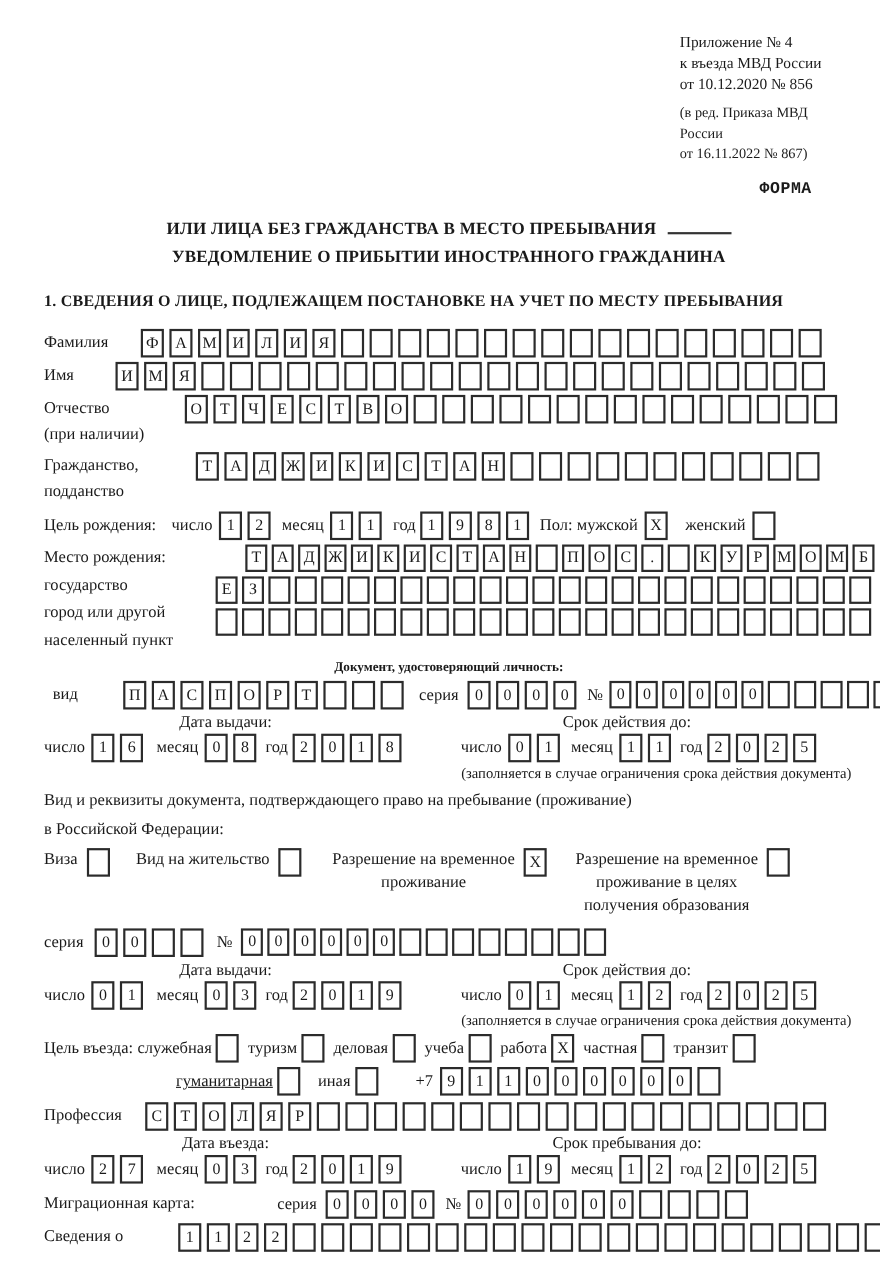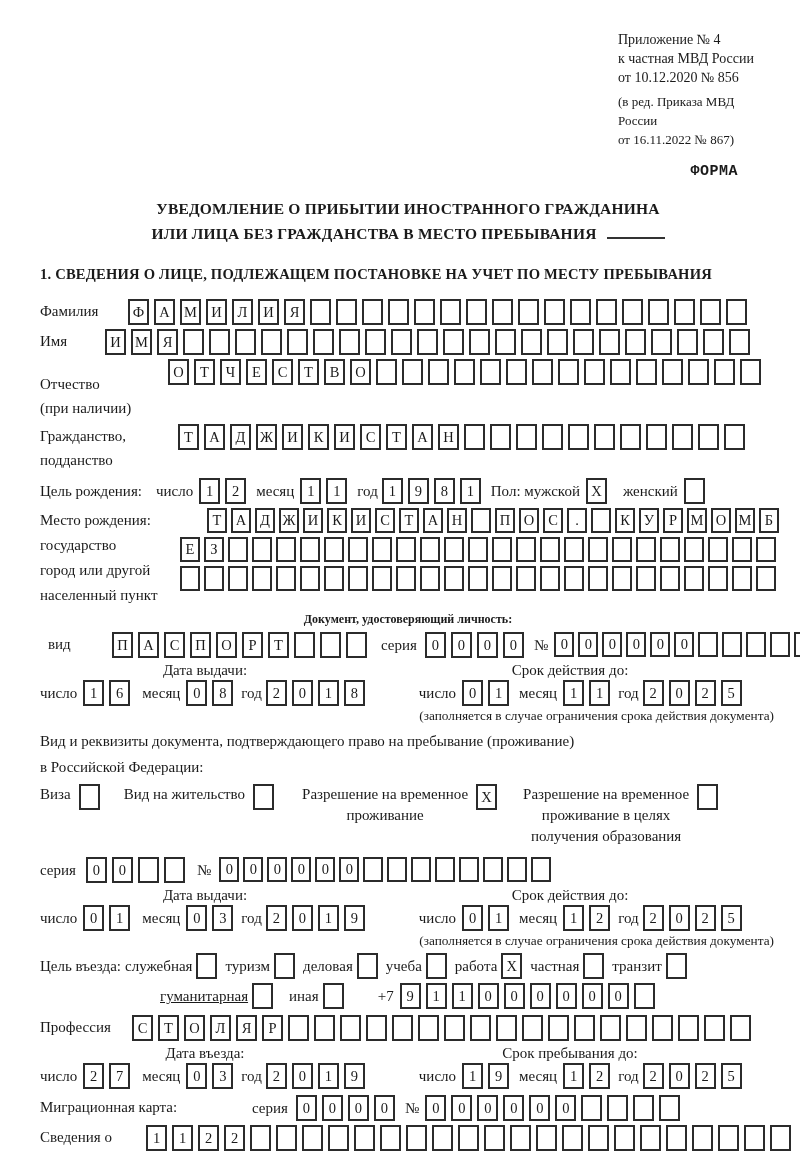--- a/index.html
+++ b/index.html
@@ -22,27 +22,27 @@
   .fields{margin-top:16px;}
   .row{display:flex;align-items:flex-start;margin-bottom:4px;}
   .row.center{align-items:flex-start;}
   .lbl{flex:none;line-height:24px;}
   .lbl .sub{display:block;}
   .cells{display:inline-flex;gap:5px;flex:none;}
   .cell{width:21px;height:26px;border:2px solid #2b2b2b;box-sizing:border-box;flex:none;
         display:inline-flex;align-items:center;justify-content:center;
         font-size:14.5px;line-height:1;background:#fff;}
   .cells.mid{gap:4px;} .cells.mid .cell{width:20px;height:25px;}
-  .w88{width:88px;} .w65{width:65px;} .w128{width:128px;margin-top:13px;} .w138{width:138px;}
+  .w88{width:88px;} .w65{width:65px;} .w128{width:128px;} .w138{width:138px;}
 
   .inlb{margin:0 6px 0 0;line-height:26px;}
   .grp{display:inline-flex;align-items:center;margin-right:10px;}
 
   
-  .twocol{display:flex;margin-bottom:2px;}
+  .twocol{display:flex;margin-bottom:2px;gap:16px;}
   .twocol .labels{flex:none;line-height:25px;}
   .twocol .boxrows .row{margin-bottom:4px;}
 
   .doc-heading{text-align:center;font-weight:bold;font-size:12px;margin:4px 0 5px 0;}
 
   
   .date-pair-head{display:flex;margin-top:2px;}
   .date-pair-head span{display:block;text-align:center;}
   .dp-h1{width:330px;} .dp-h2{width:400px;}
   .date-pair{display:flex;margin-top:1px;}
@@ -61,31 +61,31 @@
   .purpose .grp{margin-right:8px;}
   .purpose .inlb{margin-right:4px;}
 </style>
 </head>
 <body>
 
 <div class="page">
 
   <div class="ref-block">
     <div>Приложение № 4</div>
-    <div>к частная МВД России</div>
+    <div>к въезда МВД России</div>
     <div>от 10.12.2020 № 856</div>
     <div class="small gap">(в ред. Приказа МВД России</div>
     <div class="small">от 16.11.2022 № 867)</div>
   </div>
 
   <div class="forma">ФОРМА</div>
 
   <div class="title">
+    <div><span>ИЛИ ЛИЦА БЕЗ ГРАЖДАНСТВА В МЕСТО ПРЕБЫВАНИЯ</span><span class="blank-underline"></span></div>
     <div>УВЕДОМЛЕНИЕ О ПРИБЫТИИ ИНОСТРАННОГО ГРАЖДАНИНА</div>
-    <div><span>ИЛИ ЛИЦА БЕЗ ГРАЖДАНСТВА В МЕСТО ПРЕБЫВАНИЯ</span><span class="blank-underline"></span></div>
   </div>
 
   <div class="section-heading">1. СВЕДЕНИЯ О ЛИЦЕ, ПОДЛЕЖАЩЕМ ПОСТАНОВКЕ НА УЧЕТ ПО МЕСТУ ПРЕБЫВАНИЯ</div>
 
   <div class="fields">
 
     <div class="row center">
       <span class="lbl w88">Фамилия</span>
       <span class="cells">
           <span class="cell">Ф</span>

